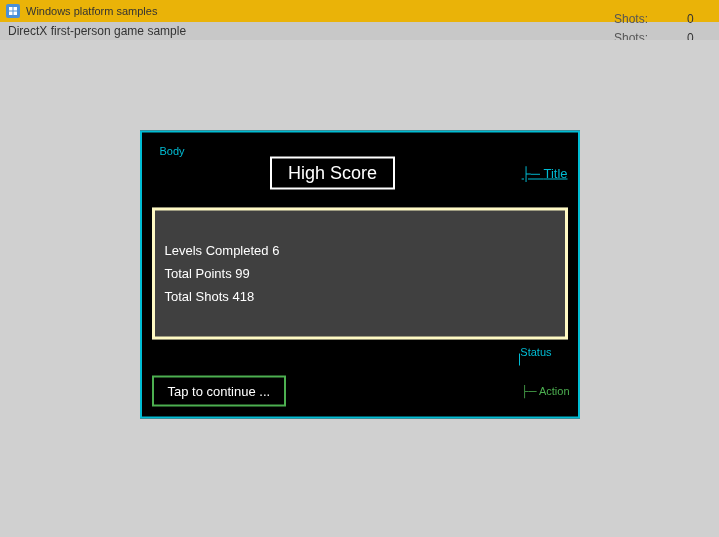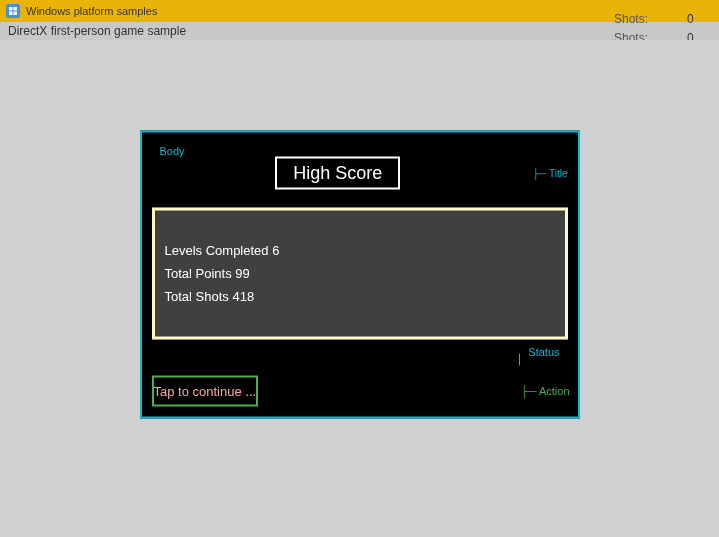--- a/index.html
+++ b/index.html
@@ -112,23 +112,24 @@
       border: 2px solid #fff;
       color: #fff;
       font-size: 18px;
       font-weight: normal;
       padding: 4px 16px;
       background: #000;
       margin: 0 auto;
     }
     .title-hint {
       color: #00bcd4;
-      font-size: 10px;
+      font-size: 13px;
       margin-left: 8px;
       white-space: nowrap;
+      text-decoration: underline;
     }
     .title-hint::before {
       content: '├─ ';
     }
 
     
     .dialog-body-wrapper {
       position: relative;
       margin-top: 18px;
     }
@@ -143,21 +144,21 @@
     }
 
     
     .dialog-status-wrapper {
       position: relative;
       margin-top: 6px;
       height: 20px;
     }
     .status-hint {
       position: absolute;
-      right: 8px;
+      right: 16px;
       top: 0;
       color: #00bcd4;
       font-size: 11px;
     }
     .status-line {
       position: absolute;
       right: 48px;
       top: 8px;
       width: 1px;
       height: 12px;
@@ -176,23 +177,23 @@
       right: -2px;
       top: 50%;
       transform: translateY(-50%);
     }
     .action-hint::before {
       content: '├─ ';
     }
     .tap-button {
       border: 2px solid #4caf50;
       background: #000;
-      color: #fca5a5;
+      color: #ffffff;
       font-size: 13px;
-      padding: 6px 0;
+      padding: 6px 14px;
       cursor: pointer;
       white-space: nowrap;
     }
   </style>
 </head>
 <body>
 
 <div class="title-bar">
   <div class="title-bar-icon">
     <svg width="10" height="10" viewBox="0 0 10 10">

